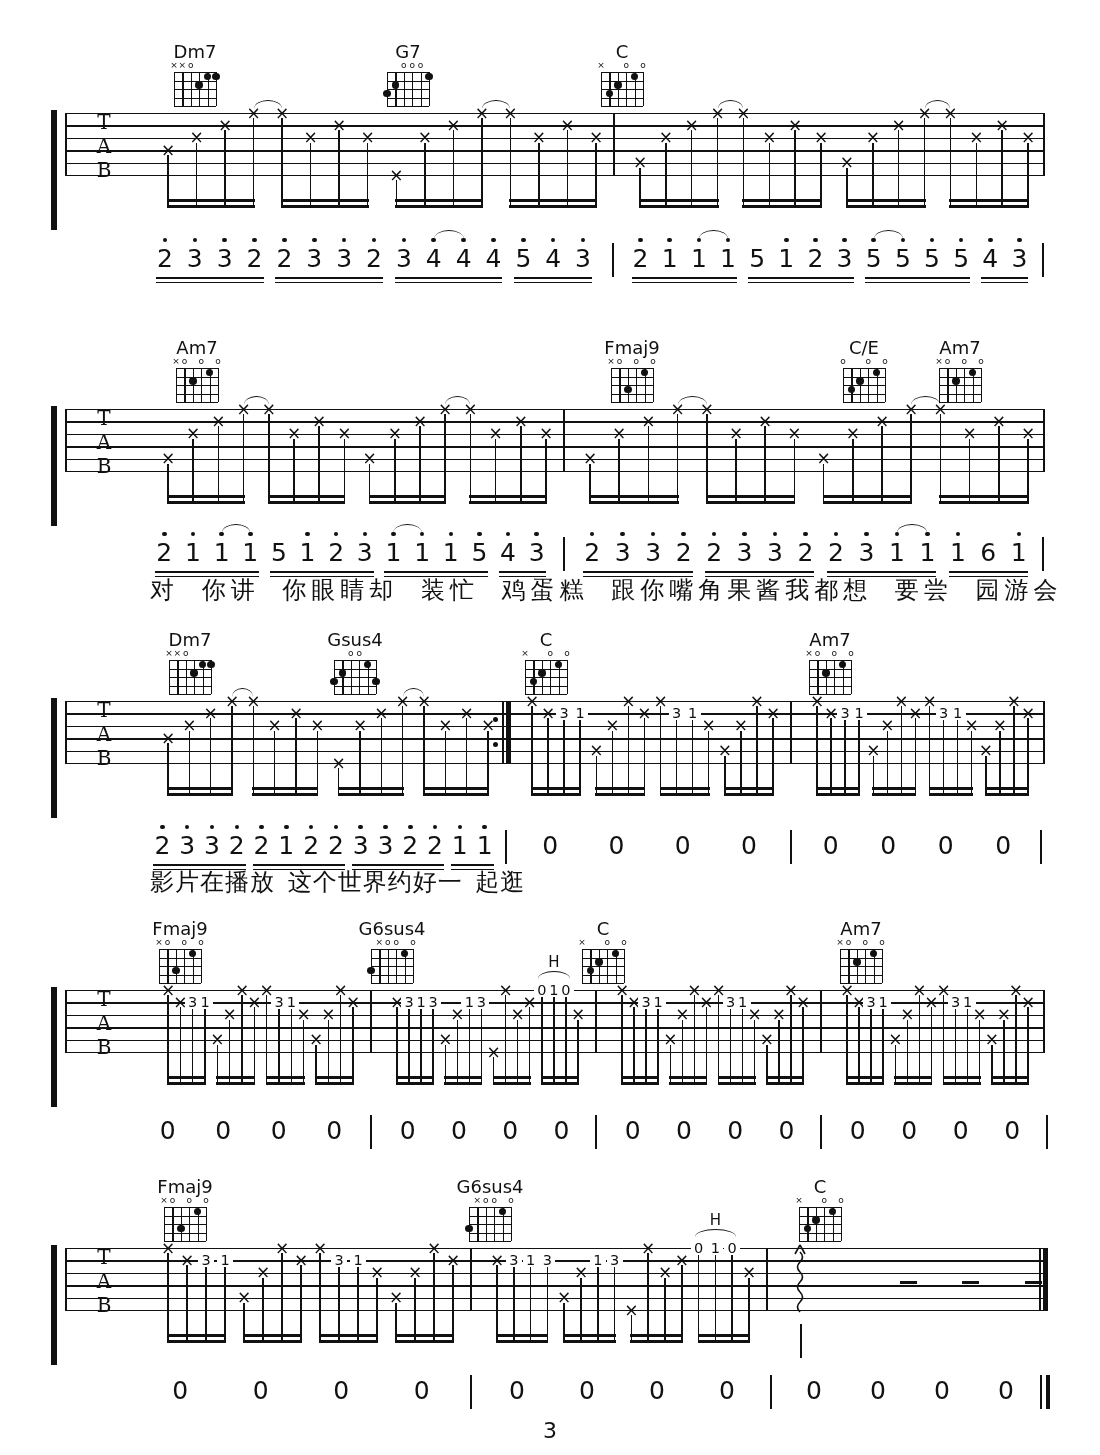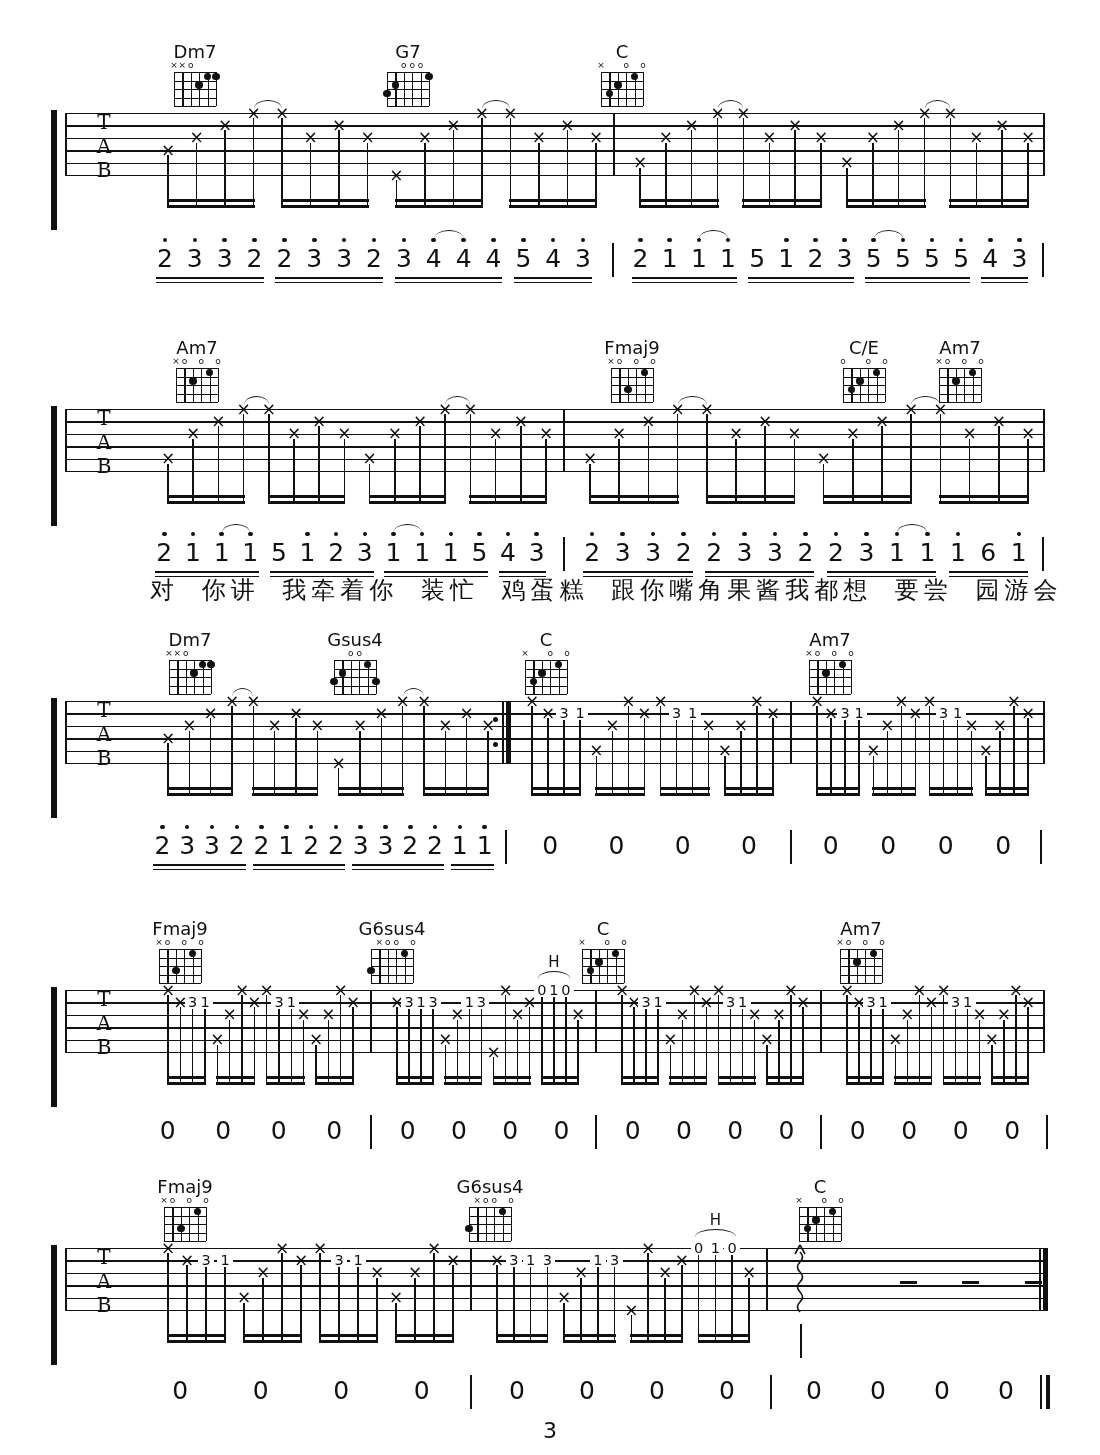--- a/index.html
+++ b/index.html
@@ -482,21 +482,21 @@
       <div class="abs txt" style="left: 988.767px; top: 540px; width: 60px; text-align: center; font-size: 25px; line-height: 1; font-weight: 500;">1</div>
       <div class="abs" style="left: 1016.52px; top: 531.75px; width: 4.5px; height: 4.5px; border-radius: 50%; background: rgb(17, 17, 17);"></div>
       <div class="abs" style="left: 583.233px; top: 571px; width: 109.4px; height: 1.8px; background: rgb(17, 17, 17);"></div>
       <div class="abs" style="left: 583.233px; top: 575.6px; width: 109.4px; height: 1.8px; background: rgb(17, 17, 17);"></div>
       <div class="abs" style="left: 705.1px; top: 571px; width: 109.4px; height: 1.8px; background: rgb(17, 17, 17);"></div>
       <div class="abs" style="left: 705.1px; top: 575.6px; width: 109.4px; height: 1.8px; background: rgb(17, 17, 17);"></div>
       <div class="abs" style="left: 826.967px; top: 571px; width: 109.4px; height: 1.8px; background: rgb(17, 17, 17);"></div>
       <div class="abs" style="left: 826.967px; top: 575.6px; width: 109.4px; height: 1.8px; background: rgb(17, 17, 17);"></div>
       <div class="abs" style="left: 948.833px; top: 571px; width: 78.9333px; height: 1.8px; background: rgb(17, 17, 17);"></div>
       <div class="abs" style="left: 948.833px; top: 575.6px; width: 78.9333px; height: 1.8px; background: rgb(17, 17, 17);"></div>
-      <div class="abs txt" style="left: 150px; top: 578px; font-size: 24px; letter-spacing: 5px; word-spacing: 10px;">对 你讲 我牵着你 装忙 鸡蛋糕 跟你嘴角果酱我都想 要尝 园游会</div>
+      <div class="abs txt" style="left: 150px; top: 578px; font-size: 24px; letter-spacing: 5px; word-spacing: 10px;">对 你讲 你眼睛却 装忙 鸡蛋糕 跟你嘴角果酱我都想 要尝 园游会</div>
       <div class="abs" style="left: 65px; top: 701px; width: 980px; height: 1.4px; background: rgb(17, 17, 17);"></div>
       <div class="abs" style="left: 65px; top: 713.4px; width: 980px; height: 1.4px; background: rgb(17, 17, 17);"></div>
       <div class="abs" style="left: 65px; top: 725.8px; width: 980px; height: 1.4px; background: rgb(17, 17, 17);"></div>
       <div class="abs" style="left: 65px; top: 738.2px; width: 980px; height: 1.4px; background: rgb(17, 17, 17);"></div>
       <div class="abs" style="left: 65px; top: 750.6px; width: 980px; height: 1.4px; background: rgb(17, 17, 17);"></div>
       <div class="abs" style="left: 65px; top: 763px; width: 980px; height: 1.4px; background: rgb(17, 17, 17);"></div>
       <div class="abs" style="left: 51px; top: 698px; width: 6px; height: 120px; background: rgb(17, 17, 17);"></div>
       <div class="abs" style="left: 65px; top: 701px; width: 1.6px; height: 63.4px; background: rgb(17, 17, 17);"></div>
       <div class="abs txt" style="left: 74px; top: 700px; width: 60px; text-align: center; font-size: 20px; line-height: 1; font-family: &quot;DejaVu Serif&quot;, serif;">T</div>
       <div class="abs txt" style="left: 74px; top: 724px; width: 60px; text-align: center; font-size: 20px; line-height: 1; font-family: &quot;DejaVu Serif&quot;, serif;">A</div>
@@ -741,20 +741,21 @@
       <div class="abs" style="left: 450.821px; top: 864px; width: 42.7857px; height: 1.8px; background: rgb(17, 17, 17);"></div>
       <div class="abs" style="left: 450.821px; top: 868.6px; width: 42.7857px; height: 1.8px; background: rgb(17, 17, 17);"></div>
       <div class="abs txt" style="left: 520.125px; top: 833px; width: 60px; text-align: center; font-size: 25px; line-height: 1; font-weight: 500;">0</div>
       <div class="abs txt" style="left: 586.375px; top: 833px; width: 60px; text-align: center; font-size: 25px; line-height: 1; font-weight: 500;">0</div>
       <div class="abs txt" style="left: 652.625px; top: 833px; width: 60px; text-align: center; font-size: 25px; line-height: 1; font-weight: 500;">0</div>
       <div class="abs txt" style="left: 718.875px; top: 833px; width: 60px; text-align: center; font-size: 25px; line-height: 1; font-weight: 500;">0</div>
       <div class="abs txt" style="left: 800.75px; top: 833px; width: 60px; text-align: center; font-size: 25px; line-height: 1; font-weight: 500;">0</div>
       <div class="abs txt" style="left: 858.25px; top: 833px; width: 60px; text-align: center; font-size: 25px; line-height: 1; font-weight: 500;">0</div>
       <div class="abs txt" style="left: 915.75px; top: 833px; width: 60px; text-align: center; font-size: 25px; line-height: 1; font-weight: 500;">0</div>
       <div class="abs txt" style="left: 973.25px; top: 833px; width: 60px; text-align: center; font-size: 25px; line-height: 1; font-weight: 500;">0</div>
+      <div class="abs txt" style="left: 150px; top: 870px; font-size: 24px; letter-spacing: 1px; word-spacing: 4px;">影片在播放 这个世界约好一 起逛</div>
       <div class="abs" style="left: 65px; top: 990px; width: 980px; height: 1.4px; background: rgb(17, 17, 17);"></div>
       <div class="abs" style="left: 65px; top: 1002.4px; width: 980px; height: 1.4px; background: rgb(17, 17, 17);"></div>
       <div class="abs" style="left: 65px; top: 1014.8px; width: 980px; height: 1.4px; background: rgb(17, 17, 17);"></div>
       <div class="abs" style="left: 65px; top: 1027.2px; width: 980px; height: 1.4px; background: rgb(17, 17, 17);"></div>
       <div class="abs" style="left: 65px; top: 1039.6px; width: 980px; height: 1.4px; background: rgb(17, 17, 17);"></div>
       <div class="abs" style="left: 65px; top: 1052px; width: 980px; height: 1.4px; background: rgb(17, 17, 17);"></div>
       <div class="abs" style="left: 51px; top: 987px; width: 6px; height: 120px; background: rgb(17, 17, 17);"></div>
       <div class="abs" style="left: 65px; top: 990px; width: 1.6px; height: 63.4px; background: rgb(17, 17, 17);"></div>
       <div class="abs txt" style="left: 74px; top: 989px; width: 60px; text-align: center; font-size: 20px; line-height: 1; font-family: &quot;DejaVu Serif&quot;, serif;">T</div>
       <div class="abs txt" style="left: 74px; top: 1013px; width: 60px; text-align: center; font-size: 20px; line-height: 1; font-family: &quot;DejaVu Serif&quot;, serif;">A</div>

